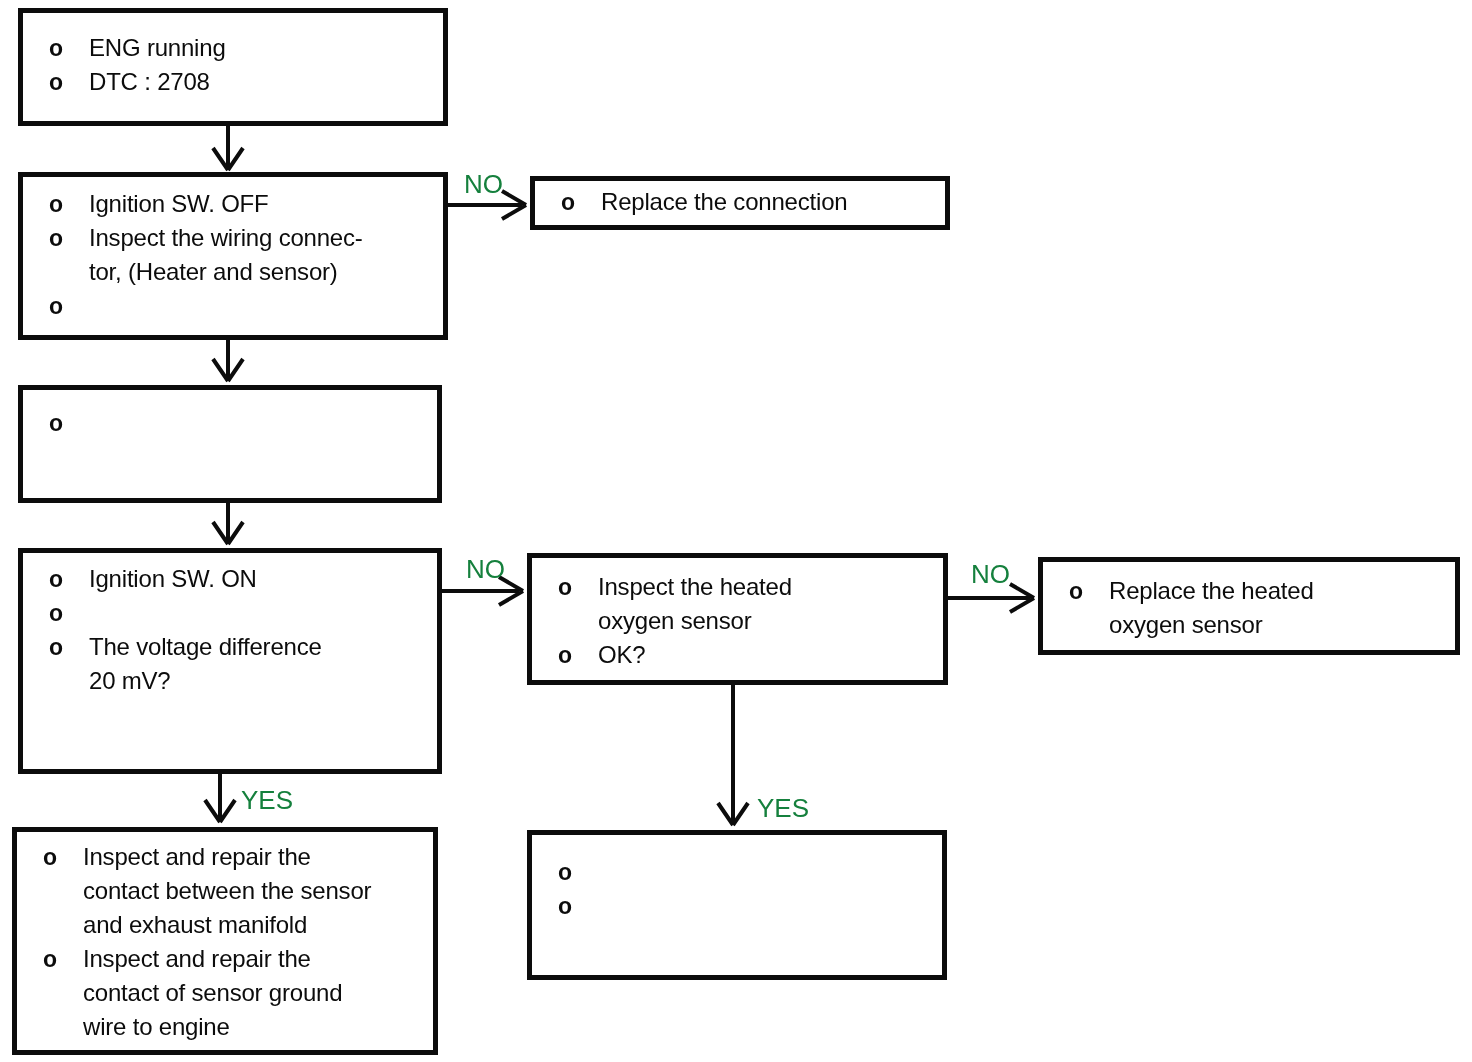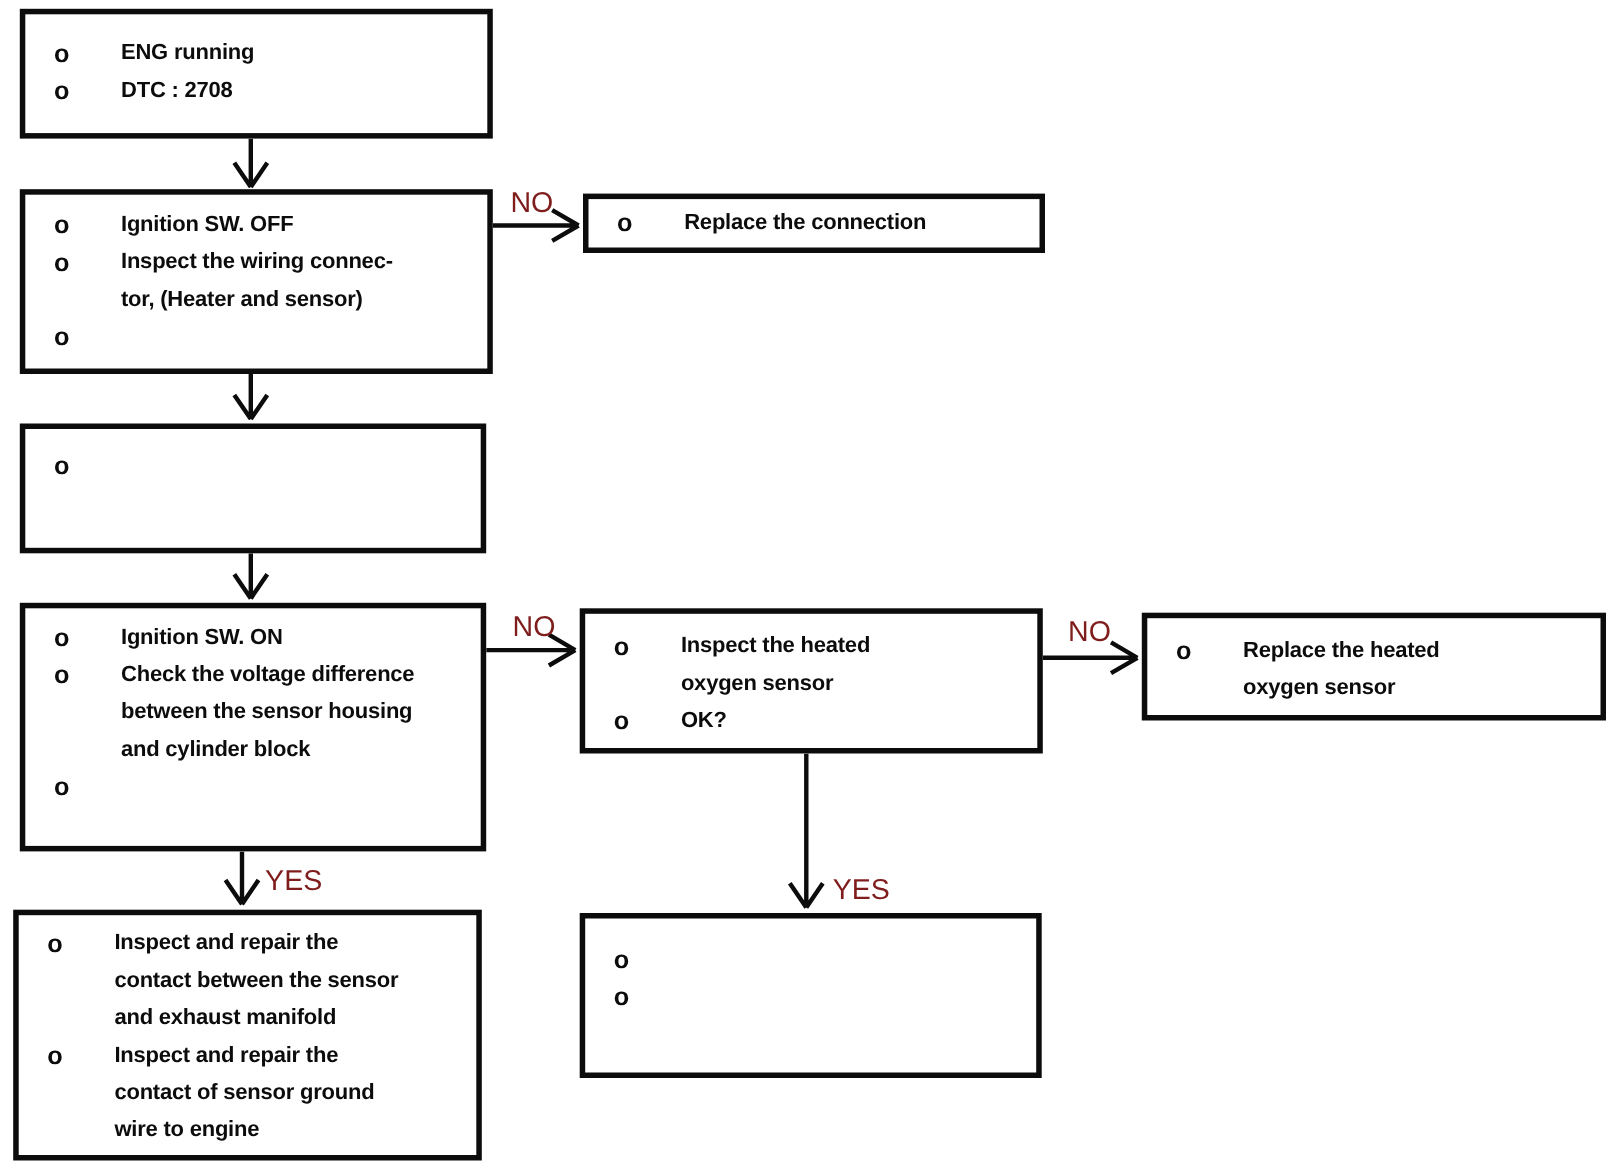--- a/index.html
+++ b/index.html
@@ -21,33 +21,32 @@
   .row { display:flex; align-items:flex-start; }
   .bullet {
     flex:0 0 52px;
     width:52px;
     padding-left:12px;
     font-weight:700;
     font-size:23px;
     line-height:34px;
   }
   .txt {
-    font-weight:700;
-    font-size:20px;
+    font-weight:400;
+    font-size:24px;
     line-height:34px;
     letter-spacing:-0.2px;
     white-space:pre;
-    margin-left:21px;
   }
   .edge-label {
     position:absolute;
     font-size:26px;
     font-weight:400;
     line-height:28px;
-    color:#7f1d1d;
+    color:#15803d;
   }
   svg.wires { position:absolute; left:0; top:0; width:1472px; height:1062px; }
   svg.wires path { stroke:#0c0c0c; stroke-width:4; fill:none; }
 </style>
 </head>
 <body>
 
 <div class="canvas">
 
   <svg class="wires" viewBox="0 0 1472 1062" aria-hidden="true">
@@ -100,26 +99,25 @@
     </div>
   </div>
 
   <div class="node" style="left:18px; top:548px; width:424px; height:226px; padding-top:9px;">
     <div class="row">
       <span class="bullet">o</span>
       <span class="txt">Ignition SW. ON</span>
     </div>
     <div class="row">
       <span class="bullet">o</span>
-      <span class="txt">Check the voltage difference
-between the sensor housing
-and cylinder block</span>
     </div>
     <div class="row">
       <span class="bullet">o</span>
+      <span class="txt">The voltage difference
+20 mV?</span>
     </div>
   </div>
 
   <div class="node" style="left:527px; top:553px; width:421px; height:132px; padding-top:12px;">
     <div class="row">
       <span class="bullet">o</span>
       <span class="txt">Inspect the heated
 oxygen sensor</span>
     </div>
     <div class="row">

